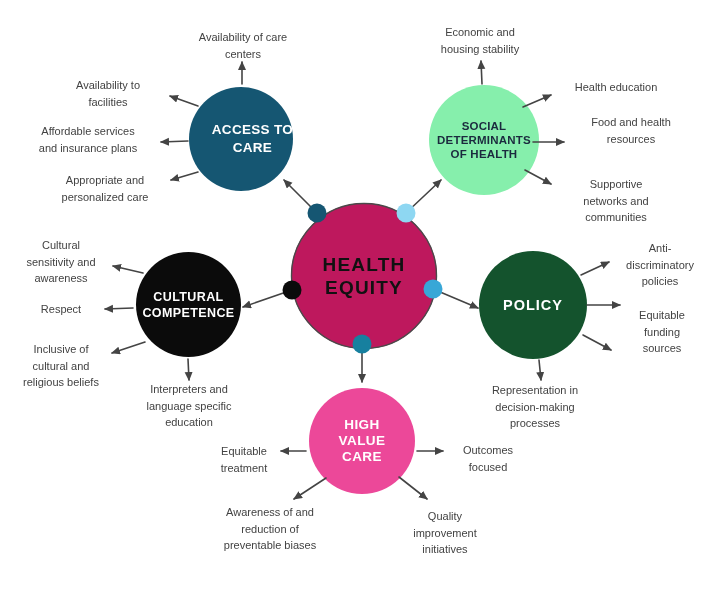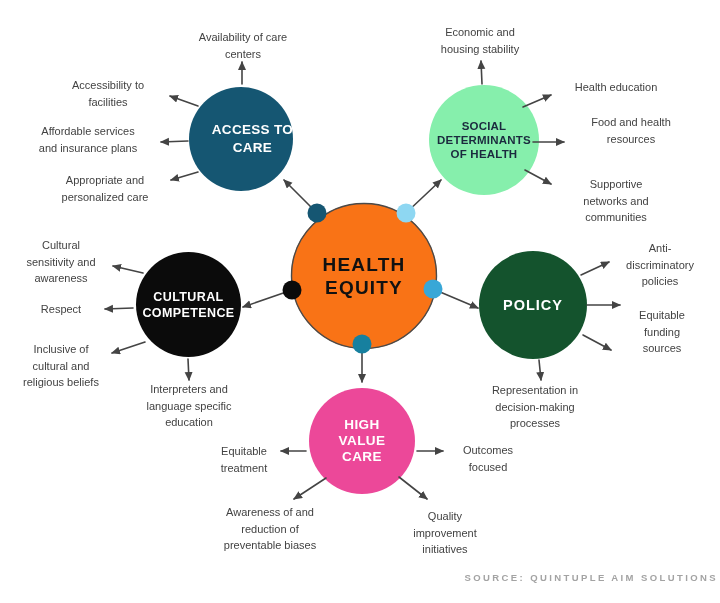--- a/index.html
+++ b/index.html
@@ -25,21 +25,21 @@
     align-items: center;
     justify-content: center;
     text-align: center;
     white-space: pre-line;
     font-weight: bold;
     color: #ffffff;
     z-index: 1;
   }
   .node-center {
     left: 291px; top: 203px; width: 146px; height: 146px;
-    background: #f97316;
+    background: #be185d;
     color: #111111;
     font-size: 19px;
     line-height: 23px;
     letter-spacing: 1.2px;
   }
   .node-access {
     left: 189px; top: 87px; width: 104px; height: 104px;
     font-size: 13.5px; line-height: 18px; letter-spacing: 0.3px;
   }
   .node-social {
@@ -159,21 +159,21 @@
     <circle cx="317" cy="213" r="9.5" style="fill: rgb(21, 86, 114);"></circle>
     <circle cx="406" cy="213" r="9.5" style="fill: rgb(142, 215, 242);"></circle>
     <circle cx="292" cy="290" r="9.5" style="fill: rgb(11, 11, 11);"></circle>
     <circle cx="433" cy="289" r="9.5" style="fill: rgb(56, 167, 215);"></circle>
     <circle cx="362" cy="344" r="9.5" style="fill: rgb(23, 128, 159);"></circle>
   </svg>
 
   <div class="labels" style="color: rgb(66, 66, 66);">
     <div class="label" style="left:243px; top:29px;">Availability of care
 centers</div>
-    <div class="label" style="left:108px; top:77px;">Accessibility to
+    <div class="label" style="left:108px; top:77px;">Availability to
 facilities</div>
     <div class="label" style="left:88px;  top:123px;">Affordable services
 and insurance plans</div>
     <div class="label" style="left:105px; top:172px;">Appropriate and
 personalized care</div>
 
     <div class="label" style="left:480px; top:24px;">Economic and
 housing stability</div>
     <div class="label" style="left:616px; top:79px;">Health education</div>
     <div class="label" style="left:631px; top:114px;">Food and health
@@ -207,15 +207,14 @@
     <div class="label" style="left:488px; top:442px;">Outcomes
 focused</div>
     <div class="label" style="left:270px; top:504px;">Awareness of and
 reduction of
 preventable biases</div>
     <div class="label" style="left:445px; top:508px;">Quality
 improvement
 initiatives</div>
   </div>
 
-  <div class="source" style="color: rgb(163, 163, 163);">SOURCE: QUINTUPLE AIM SOLUTIONS</div>
 
 </div>
 
 </body></html>

